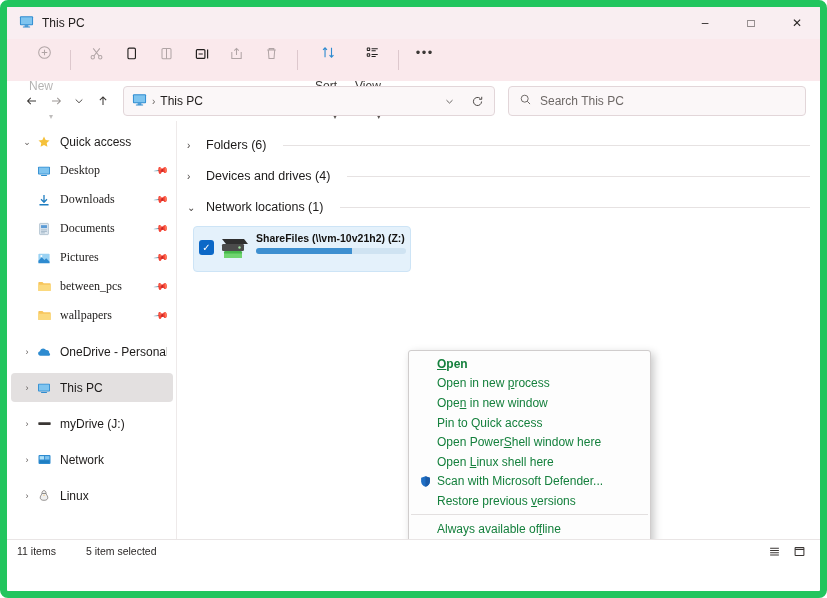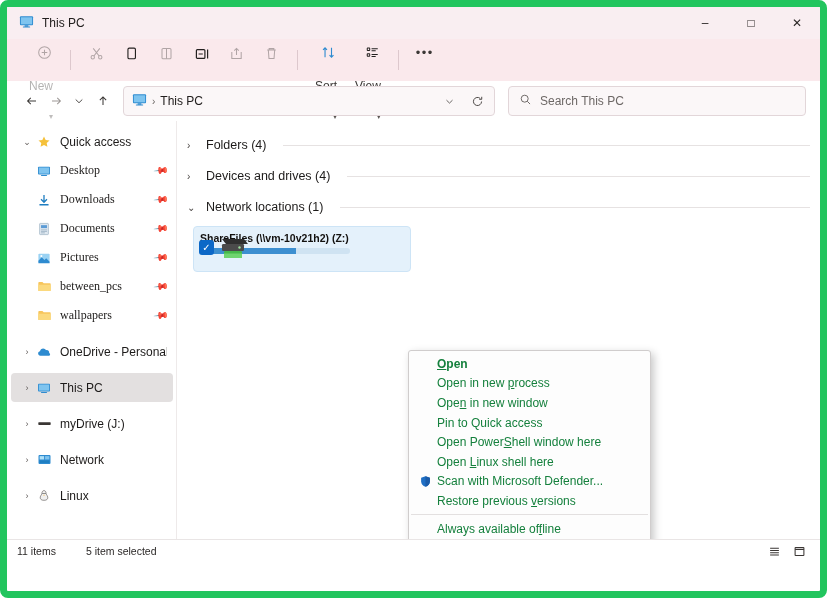--- a/index.html
+++ b/index.html
@@ -202,20 +202,21 @@
     display: flex; align-items: center; justify-content: center;
     color: #fff; font-size: 10px;
     z-index: 3;
   }
   #tile-icon {
     position: absolute; left: 24px; top: 10px;
     width: 32px; height: 27px;
     z-index: 2;
   }
   #tile-right {
+    margin-left: 56px;
     display: flex; flex-direction: column; justify-content: flex-start;
     padding-top: 1px;
   }
   #tile-name {
     font-size: 10.5px; font-weight: bold; color: #13110f;
     white-space: nowrap;
   }
   #tile-bar-track {
     margin-top: 4px;
     width: 150px; height: 6px;
@@ -597,21 +598,21 @@
           </svg>
         </span>
         <span class="nav-label">Linux</span>
       </div>
     </div>
 
     <div id="content">
 
       <div class="group-head">
         <span class="group-chev">›</span>
-        <span>Folders (4)</span>
+        <span>Folders (6)</span>
         <span class="group-rule"></span>
       </div>
 
       <div class="group-head">
         <span class="group-chev">›</span>
         <span>Devices and drives (4)</span>
         <span class="group-rule"></span>
       </div>
 
       <div class="group-head">

